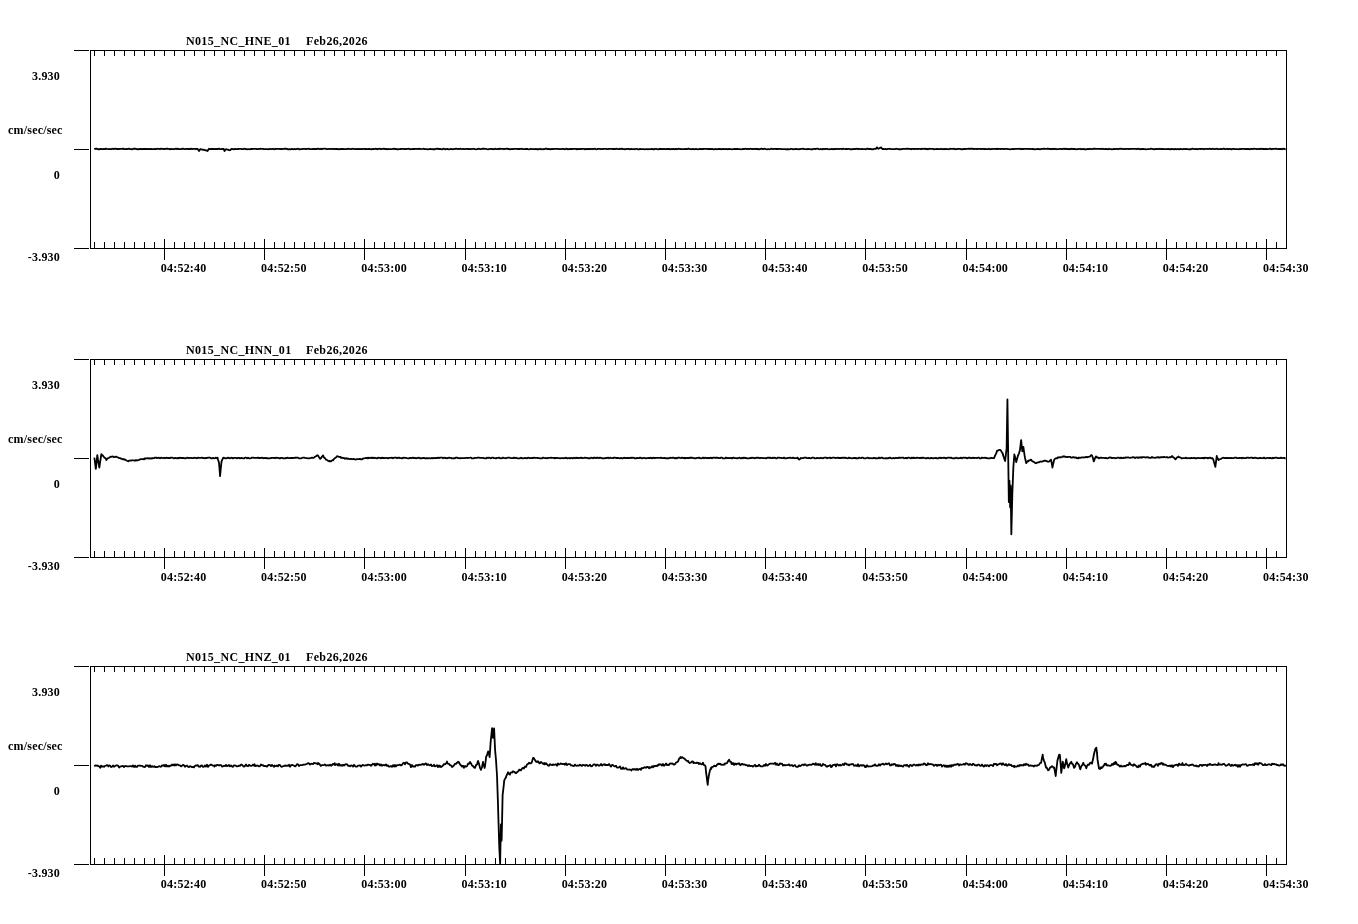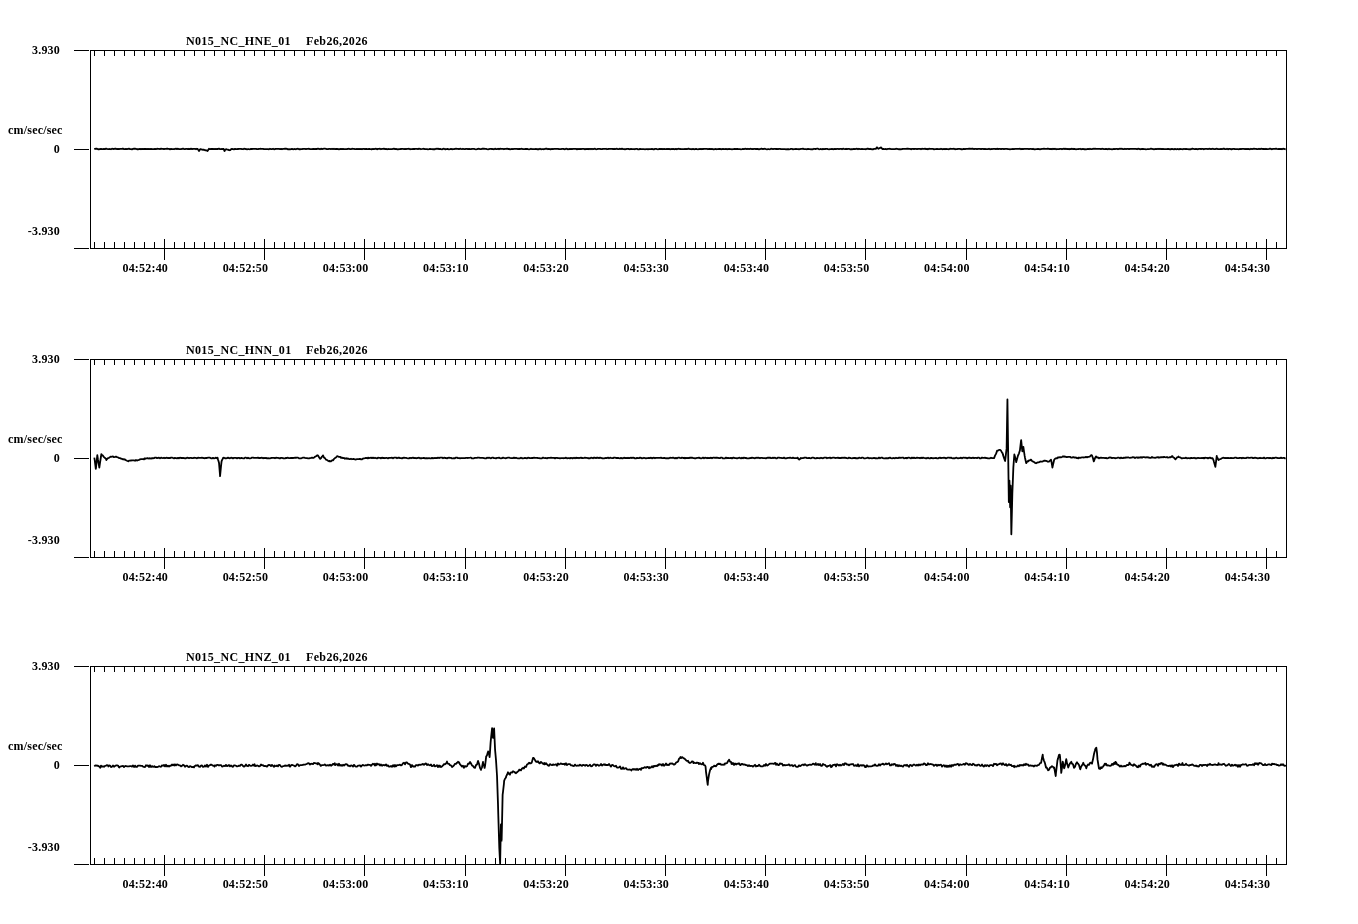--- a/index.html
+++ b/index.html
@@ -2,26 +2,26 @@
 <html><head>
 <meta charset="utf-8">
 <style>
   html,body{margin:0;padding:0;background:#ffffff;}
   .screen{position:relative;width:1358px;height:900px;background:#ffffff;overflow:hidden;
           font-family:Liberation Serif, serif;font-weight:bold;color:#000;}
   #chart-svg{position:absolute;left:0;top:0;}
   .panel{position:absolute;left:0;width:1358px;height:309px;}
   .t-station{position:absolute;top:34px;left:186px;font-size:12px;letter-spacing:.35px;white-space:pre;}
   .t-date{position:absolute;top:34px;left:306px;font-size:12px;letter-spacing:.35px;white-space:pre;}
-  .ylab{position:absolute;left:0;width:60px;text-align:right;font-size:12px;line-height:14px;letter-spacing:.2px;}
+  .ylab{position:absolute;left:0;width:60px;text-align:right;font-size:12px;line-height:14px;letter-spacing:.2px;margin-top:26px;}
   .ylab.top{top:43px;}
   .ylab.zero{top:142px;}
   .ylab.bot{top:224px;}
   .units{position:absolute;left:8px;top:123px;font-size:12px;letter-spacing:.2px;}
-  .xlabels span{position:absolute;top:261px;width:84px;text-align:left;font-size:12px;letter-spacing:.2px;}
+  .xlabels span{position:absolute;top:261px;width:84px;text-align:right;font-size:12px;letter-spacing:.2px;}
 </style>
 </head>
 <body>
 
 <div class="screen">
   <svg id="chart-svg" width="1358" height="924">
       <g shape-rendering="crispEdges">
         <rect x="90" y="50" width="1196" height="198" fill="none" stroke="#000000" stroke-width="1"></rect>
         <line x1="94.3086" y1="50" x2="94.3086" y2="56" stroke="#000000" stroke-width="1"></line>
         <line x1="94.3086" y1="242" x2="94.3086" y2="248" stroke="#000000" stroke-width="1"></line>

